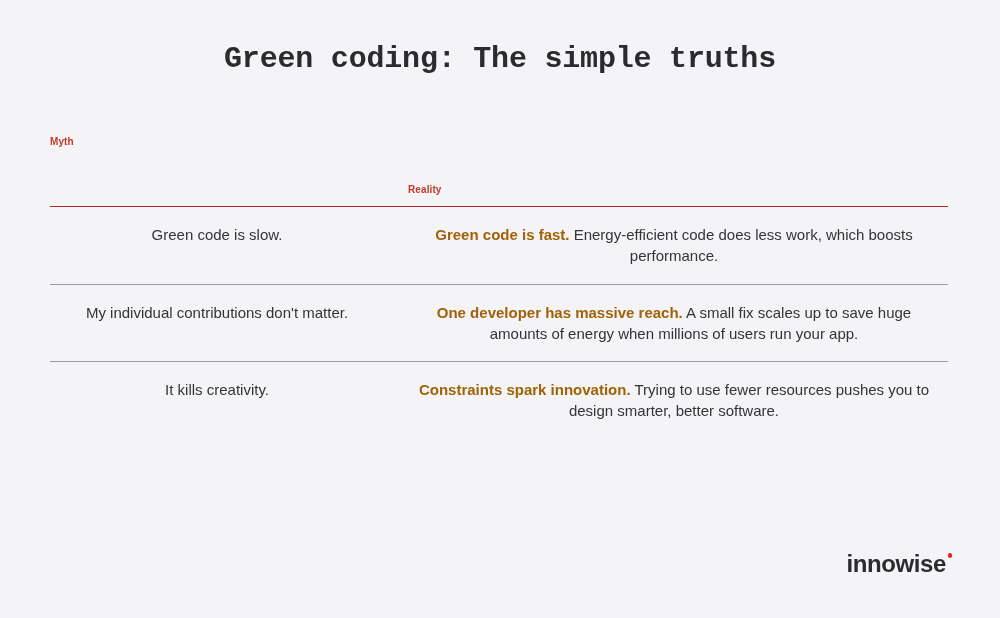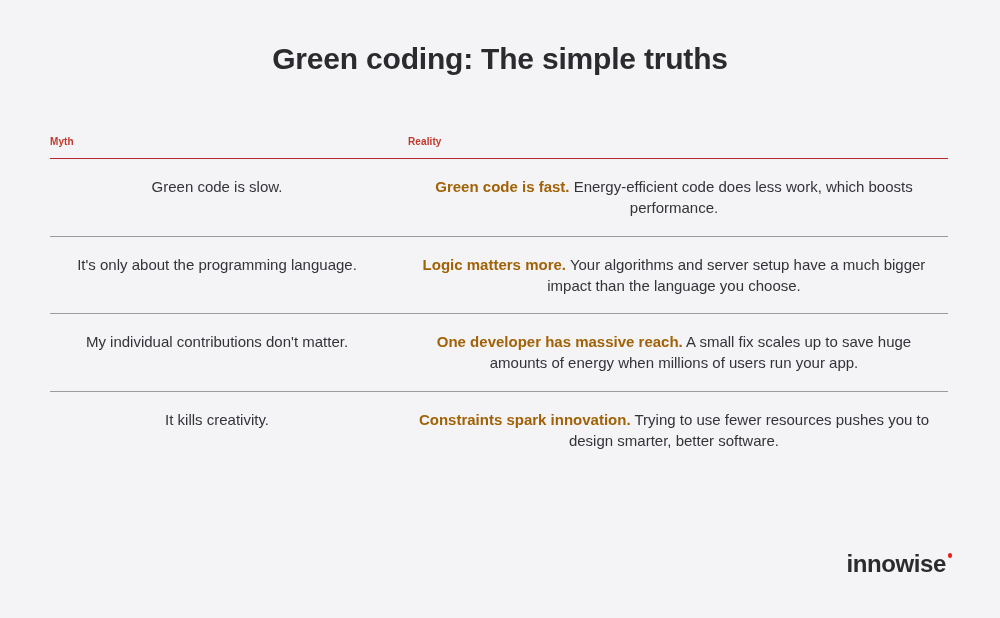--- a/index.html
+++ b/index.html
@@ -24,20 +24,21 @@
   .title {
     position: absolute;
     top: 42px;
     left: 0;
     width: 1000px;
     text-align: center;
     font-size: 30px;
     font-weight: bold;
     letter-spacing: -0.2px;
     color: #2b2b2f;
+    font-family: Liberation Mono, monospace;
   }
 
   
   .table {
     position: absolute;
     top: 136px;
     left: 50px;
     width: 898px;
   }
 
@@ -48,21 +49,21 @@
   }
 
   .th {
     font-size: 10px;
     font-weight: bold;
     color: #c0392b;
     letter-spacing: 0.1px;
   }
 
   .col-myth   { width: 358px; flex: 0 0 358px; }
-  .col-real   { flex: 1 1 auto; }
+  .col-real   { flex: 1 1 auto; margin-top: 48px; }
 
   .trow {
     display: flex;
     align-items: flex-start;
     padding-top: 17px;
     padding-bottom: 17px;
     border-bottom: 1px solid #9a9aa0;
     text-align: center;
   }
   .trow:last-child { border-bottom: none; }
@@ -114,24 +115,20 @@
       <div class="th col-myth">Myth</div>
       <div class="th col-real">Reality</div>
     </div>
 
     <div class="trow">
       <div class="cell myth">Green code is slow.</div>
       <div class="cell reality"><span class="lead">Green code is fast.</span><span> Energy-efficient code does less work, which boosts performance.</span></div>
     </div>
 
 
-    <div class="trow">
-      <div class="cell myth">It's only about the programming language.</div>
-      <div class="cell reality"><span class="lead">Logic matters more.</span><span> Your algorithms and server setup have a much bigger impact than the language you choose.</span></div>
-    </div>
 
     <div class="trow">
       <div class="cell myth">My individual contributions don't matter.</div>
       <div class="cell reality"><span class="lead">One developer has massive reach.</span><span> A small fix scales up to save huge amounts of energy when millions of users run your app.</span></div>
     </div>
 
     <div class="trow">
       <div class="cell myth">It kills creativity.</div>
       <div class="cell reality"><span class="lead">Constraints spark innovation.</span><span> Trying to use fewer resources pushes you to design smarter, better software.</span></div>
     </div>

